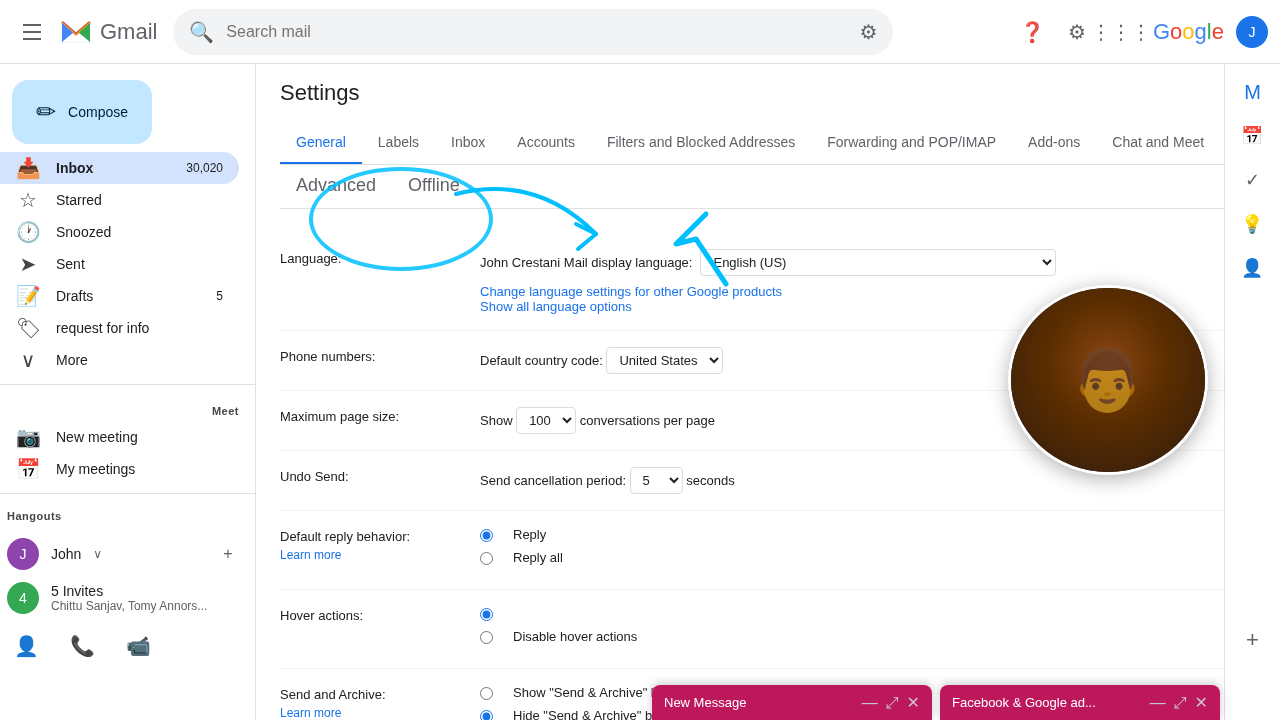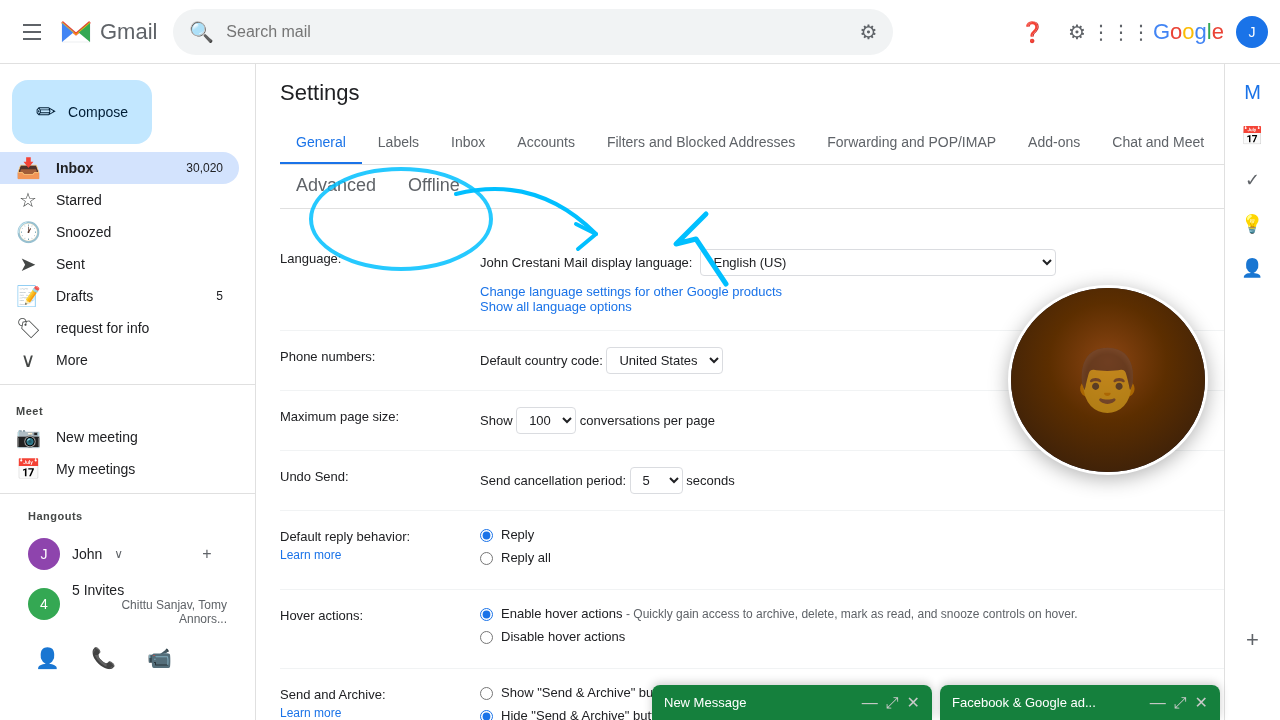--- a/index.html
+++ b/index.html
@@ -41,21 +41,21 @@
     .compose-btn { display: flex; align-items: center; gap: 12px; margin: 8px 8px 8px 12px; padding: 18px 24px; background: #c2e7ff; border-radius: 16px; cursor: pointer; font-size: 14px; font-weight: 500; color: #001d35; width: 140px; }
     .compose-plus { font-size: 24px; color: #001d35; }
     .sidebar-item { display: flex; align-items: center; gap: 16px; padding: 4px 16px; height: 32px; border-radius: 0 16px 16px 0; cursor: pointer; font-size: 14px; color: #202124; margin-right: 16px; }
     .sidebar-item.active { background: #d3e3fd; font-weight: 600; }
     .sidebar-icon { font-size: 20px; color: #444746; width: 24px; text-align: center; }
     .sidebar-label { flex: 1; }
     .sidebar-badge { margin-left: auto; font-size: 12px; color: #202124; font-weight: 500; }
     .sidebar-divider { height: 1px; background: #e0e0e0; margin: 8px 0; }
 
     
-    .hangouts-section { padding: 8px 28px; }
+    .hangouts-section { padding: 8px 7px; }
     .hangouts-title { font-size: 11px; color: #444746; font-weight: 600; margin-bottom: 8px; letter-spacing: 0.5px; }
     .hangout-user { display: flex; align-items: center; gap: 12px; padding: 4px 0; cursor: pointer; }
     .hangout-avatar { width: 32px; height: 32px; border-radius: 50%; background: #8e44ad; color: #fff; display: flex; align-items: center; justify-content: center; font-size: 14px; font-weight: 500; flex-shrink: 0; }
     .hangout-name { font-size: 14px; color: #202124; }
     .hangout-chevron { color: #5f6368; font-size: 12px; }
     .invite-item { display: flex; align-items: center; gap: 12px; padding: 4px 0; cursor: pointer; }
     .invite-avatar { width: 32px; height: 32px; border-radius: 50%; background: #34a853; color: #fff; display: flex; align-items: center; justify-content: center; font-size: 14px; font-weight: 500; flex-shrink: 0; }
     .invite-text { font-size: 14px; color: #202124; font-weight: 500; }
     .invite-sub { font-size: 12px; color: #5f6368; text-align: right; }
     .hangouts-actions { display: flex; gap: 16px; padding: 8px 0; }
@@ -68,42 +68,42 @@
     .settings-tab { padding: 12px 16px; font-size: 14px; color: #5f6368; cursor: pointer; border-bottom: 2px solid transparent; white-space: nowrap; }
     .settings-tab.active { color: #1a73e8; border-bottom-color: #1a73e8; font-weight: 500; }
     .settings-subtabs { display: flex; border-bottom: 1px solid #e0e0e0; margin-bottom: 24px; }
     .settings-subtab { padding: 10px 16px; font-size: 18px; color: #5f6368; cursor: pointer; border-bottom: 2px solid transparent; }
 
     .settings-section { display: flex; gap: 0; padding: 16px 0; border-bottom: 1px solid #f1f3f4; }
     .settings-label { width: 200px; flex-shrink: 0; font-size: 13px; color: #202124; font-weight: 400; padding-top: 2px; }
     .settings-value { flex: 1; font-size: 13px; color: #202124; }
     .settings-value a { color: #1a73e8; text-decoration: none; }
     .settings-value select { padding: 4px 8px; border: 1px solid #dadce0; border-radius: 4px; font-size: 13px; color: #202124; background: #fff; }
-    .radio-option { display: flex; align-items: flex-start; gap: 8px; margin-bottom: 8px; }
+    .radio-option { display: flex; align-items: flex-start; gap: 20px; margin-bottom: 8px; }
     .radio-option input[type="radio"] { margin-top: 2px; cursor: pointer; accent-color: #1a73e8; }
     .radio-label { font-size: 13px; color: #202124; }
     .radio-desc { font-size: 12px; color: #5f6368; }
     .learn-more { font-size: 12px; color: #1a73e8; text-decoration: none; display: block; margin-top: 4px; }
     .lang-display-row { display: flex; align-items: center; gap: 8px; margin-bottom: 8px; }
     .lang-select-wide { width: 356px; padding: 6px 8px; border: 1px solid #dadce0; border-radius: 4px; font-size: 13px; }
 
     
     .video-pip { position: fixed; right: 60px; top: 285px; width: 200px; height: 190px; border-radius: 50%; overflow: hidden; z-index: 100; border: 3px solid #fff; background: #1a1a2e; display: flex; align-items: center; justify-content: center; box-shadow: 0 4px 20px rgba(0,0,0,0.3); }
     .video-pip-inner { width: 100%; height: 100%; background: radial-gradient(circle at 50% 40%, #8B4513 0%, #5C2E00 40%, #2d1a0e 100%); display: flex; align-items: center; justify-content: center; }
 
     
     .compose-bars { position: fixed; bottom: 0; right: 60px; display: flex; gap: 8px; z-index: 200; }
     .compose-bar { width: 280px; background: #fff; border-radius: 8px 8px 0 0; box-shadow: 0 -2px 10px rgba(0,0,0,0.2); overflow: hidden; }
-    .compose-bar-header { background: #15803d; color: #fff; padding: 8px 12px; display: flex; align-items: center; justify-content: space-between; font-size: 13px; font-weight: 500; cursor: pointer; }
+    .compose-bar-header { background: #be185d; color: #fff; padding: 8px 12px; display: flex; align-items: center; justify-content: space-between; font-size: 13px; font-weight: 500; cursor: pointer; }
     .compose-bar-controls { display: flex; gap: 8px; align-items: center; }
     .compose-bar-ctrl { color: #c9c9c9; cursor: pointer; font-size: 16px; }
 
     
     .meet-section { padding: 4px 0 0 0; }
-    .meet-title { font-size: 11px; color: #444746; font-weight: 600; padding: 8px 16px 4px 16px; letter-spacing: 0.5px; }
+    .meet-title { font-size: 11px; color: #444746; font-weight: 600; padding: 8px 16px 4px 16px; letter-spacing: 0.5px; text-align: right; }
   </style>
 </head>
 <body>
 
 <div class="app-container">
 
   <div class="top-bar">
     <div class="hamburger-btn">
       <div class="hamburger-icon">
         <span></span>
@@ -306,21 +306,20 @@
               <label for="reply-all-radio" class="radio-label">Reply all</label>
             </div>
           </div>
         </div>
 
         <div class="settings-section">
           <div class="settings-label">Hover actions:</div>
           <div class="settings-value">
             <div class="radio-option">
               <input type="radio" name="hover-actions" id="enable-hover" checked="" style="">
-              <label for="enable-hover" class="radio-label">Enable hover actions <span class="radio-desc">- Quickly gain access to archive, delete, mark as read, and snooze controls on hover.</span></label>
             </div>
             <div class="radio-option">
               <input type="radio" name="hover-actions" id="disable-hover" style="">
               <label for="disable-hover" class="radio-label">Disable hover actions</label>
             </div>
           </div>
         </div>
 
         <div class="settings-section">
           <div class="settings-label">

